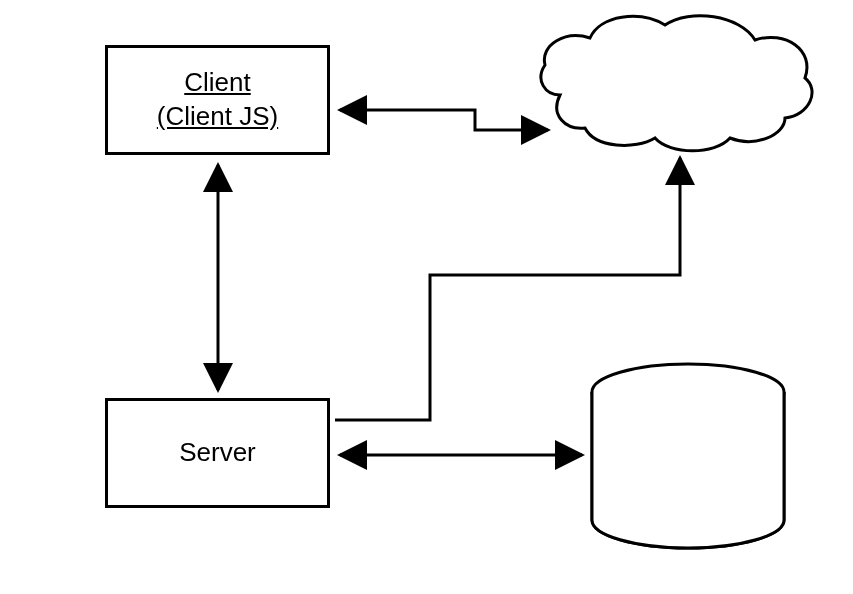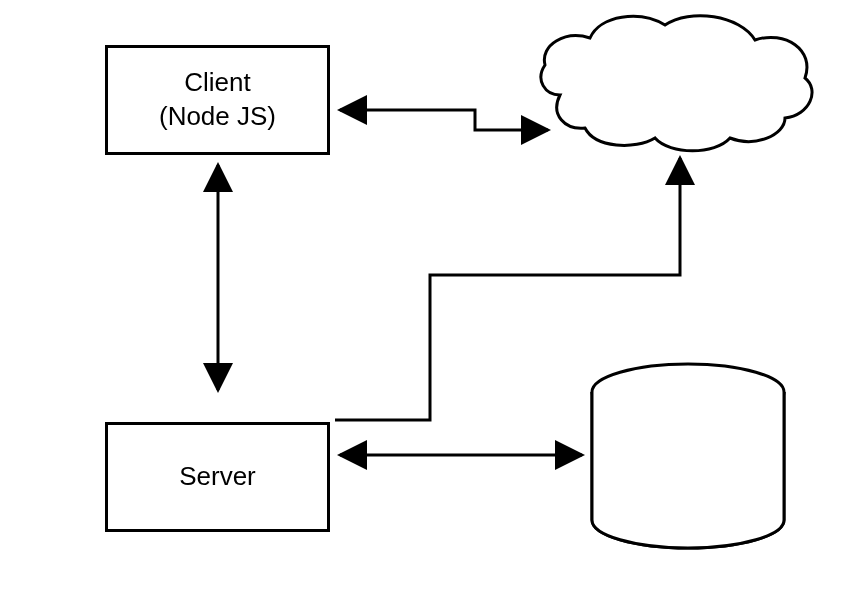--- a/index.html
+++ b/index.html
@@ -40,26 +40,26 @@
       top: 0;
       left: 0;
       width: 853px;
       height: 594px;
       pointer-events: none;
     }
   </style>
 </head>
 <body>
 
-<div class="node-box" style="left: 105px; top: 45px; width: 225px; height: 110px;">
+<div class="node-box" style="left: 105px; top: 45px; width: 225px; height: 110px; text-decoration: underline;">
   <span>Client</span>
-  <span>(Node JS)</span>
+  <span>(Client JS)</span>
 </div>
 
-<div class="node-box" style="left: 105px; top: 398px; width: 225px; height: 110px; margin-top: 24px;">
+<div class="node-box" style="left: 105px; top: 398px; width: 225px; height: 110px;">
   <span>Server</span>
 </div>
 
 <div class="cloud-label" style="left: 630px; top: 64px;">Internet</div>
 
 <div class="cylinder-label" style="left: 608px; top: 435px; width: 160px;">
   <div>Database</div>
   <div>(MongoDB)</div>
 </div>
 

